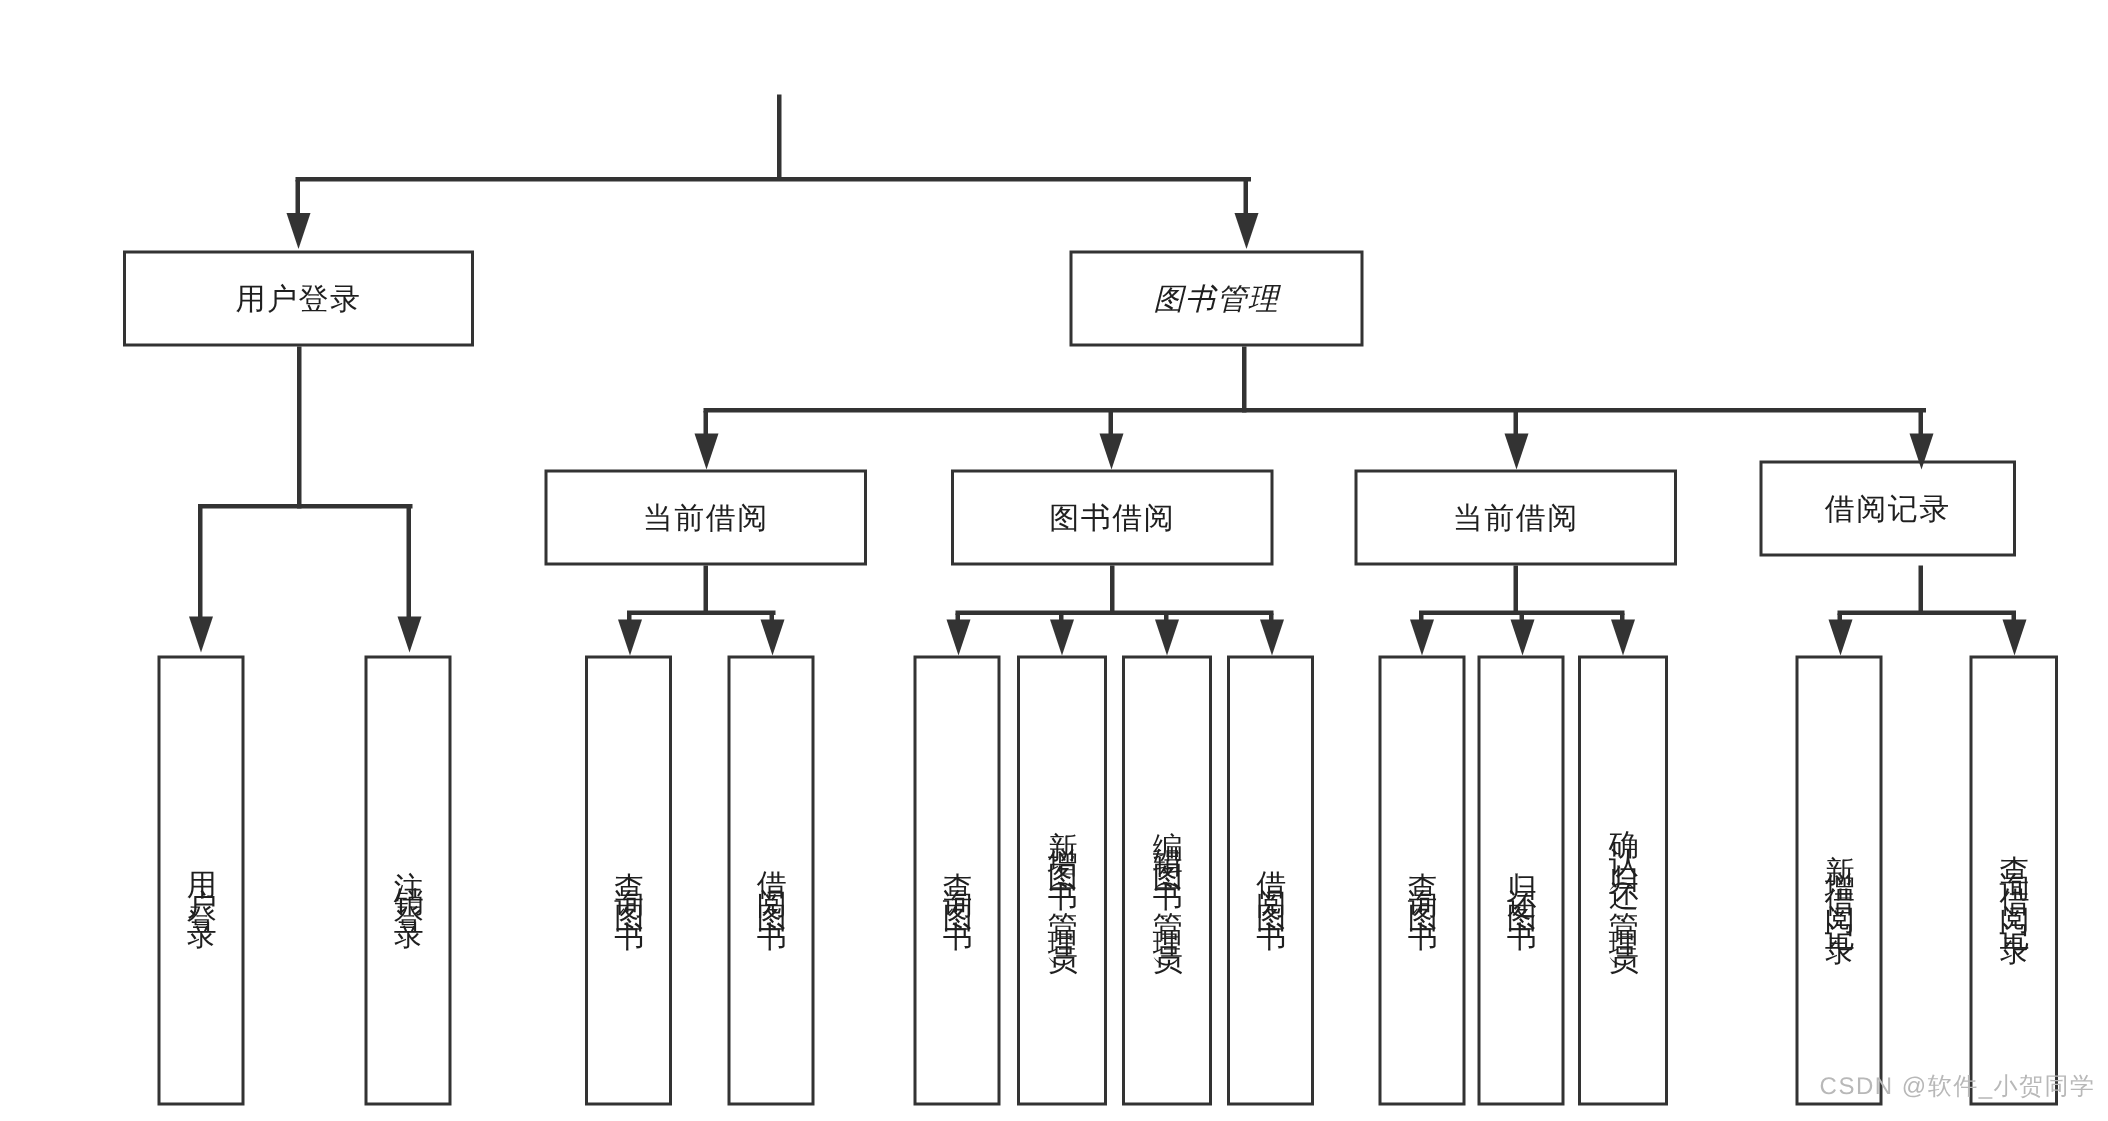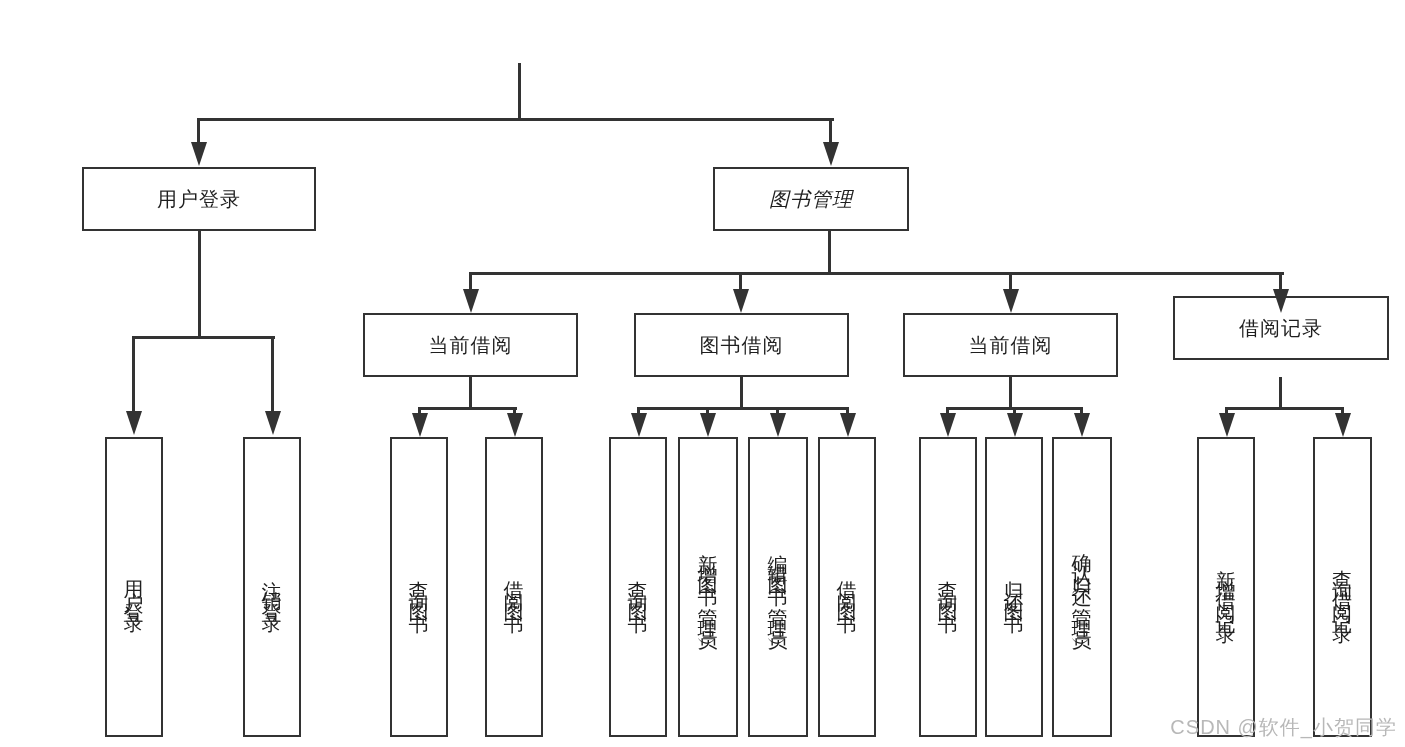--- a/index.html
+++ b/index.html
@@ -40,21 +40,21 @@
   .cline{position:absolute;background:var(--line);}
   .ahead{
     position:absolute;width:0;height:0;
     border-left:8px solid transparent;
     border-right:8px solid transparent;
     border-top:24px solid var(--line);
   }
   .watermark{
     position:absolute;
     top:714px;right:8px;
-    font-size:20px;
+    font-size:16px;
     color:var(--wm);
     letter-spacing:1px;
     z-index:5;
     white-space:nowrap;
     text-align:center;
   }
 </style>
 </head>
 <body>
 
@@ -70,21 +70,21 @@
 
   <div class="node" style="left:363px;top:313px;width:215px;height:64px;">
     <span>当前借阅</span>
   </div>
   <div class="node" style="left:634px;top:313px;width:215px;height:64px;align-items:center;">
     <span>图书借阅</span>
   </div>
   <div class="node" style="left:903px;top:313px;width:215px;height:64px;">
     <span>当前借阅</span>
   </div>
-  <div class="node" style="left:1173px;top:296px;width:216px;height:64px;">
+  <div class="node" style="left:1173px;top:307px;width:171px;height:64px;">
     <span>借阅记录</span>
   </div>
 
   <div class="node leaf" style="left:105px;top:437px;width:58px;height:300px;">
     <span class="vtext">用户登录</span>
   </div>
   <div class="node leaf" style="left:243px;top:437px;width:58px;height:300px;">
     <span class="vtext">注销登录</span>
   </div>
 

